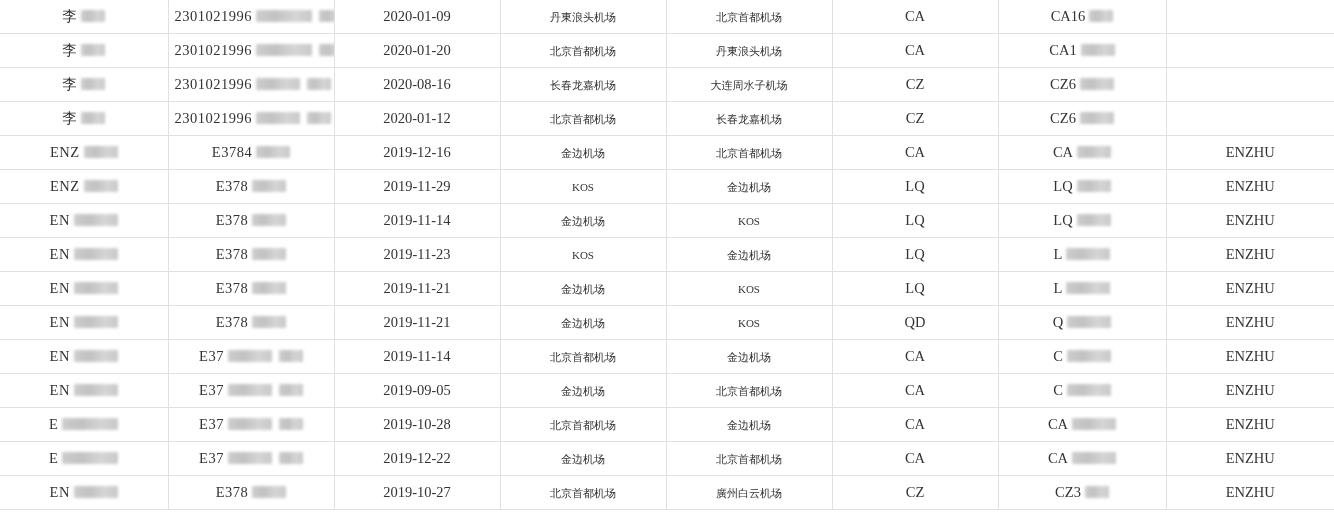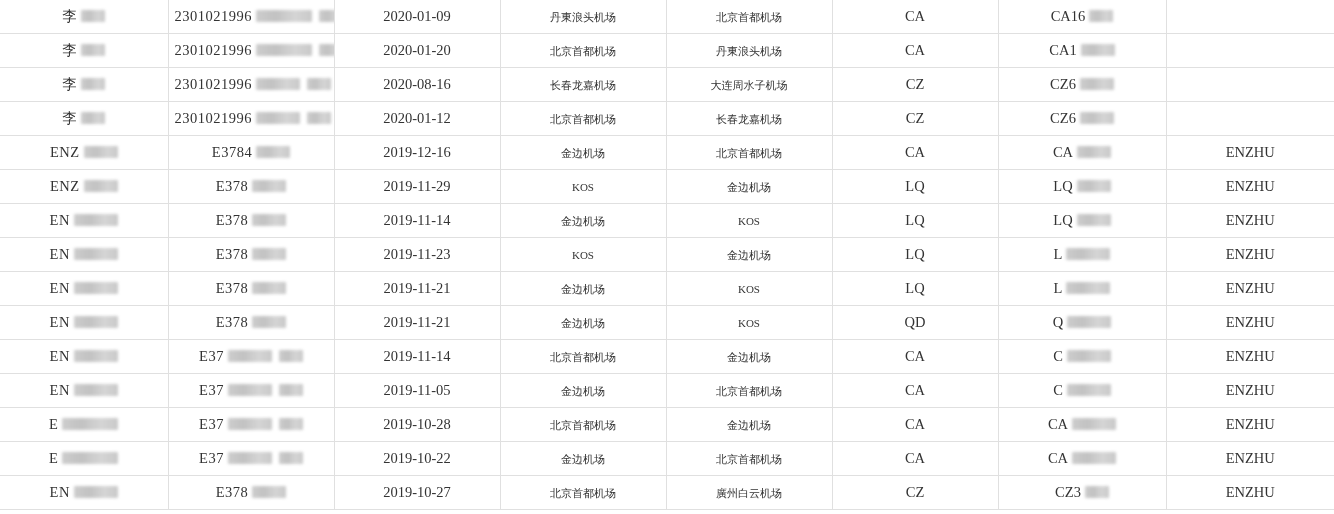--- a/index.html
+++ b/index.html
@@ -424,21 +424,21 @@
           <td class="col-name"><span class="cell-inner">
               <span class="txt">EN</span>
               <span class="redact w4"></span>
             </span></td>
           <td class="col-name"><span class="cell-inner">
               <span class="txt">E37</span>
               <span class="redact w4"></span>
               <span class="redact w2 split"></span>
             </span></td>
           <td class="col-date"><span class="cell-inner">
-              <span class="txt">2019-11-05</span>
+              <span class="txt">2019-09-05</span>
             </span></td>
           <td class="col-chinese"><span class="cell-inner">
               <span class="txt">金边机场</span>
             </span></td>
           <td class="col-chinese"><span class="cell-inner">
               <span class="txt">北京首都机场</span>
             </span></td>
           <td class="col-code"><span class="cell-inner">
               <span class="txt">CA</span>
             </span></td>
@@ -484,21 +484,21 @@
           <td class="col-name"><span class="cell-inner">
               <span class="txt">E</span>
               <span class="redact w5"></span>
             </span></td>
           <td class="col-name"><span class="cell-inner">
               <span class="txt">E37</span>
               <span class="redact w4"></span>
               <span class="redact w2 split"></span>
             </span></td>
           <td class="col-date"><span class="cell-inner">
-              <span class="txt">2019-10-22</span>
+              <span class="txt">2019-12-22</span>
             </span></td>
           <td class="col-chinese"><span class="cell-inner">
               <span class="txt">金边机场</span>
             </span></td>
           <td class="col-chinese"><span class="cell-inner">
               <span class="txt">北京首都机场</span>
             </span></td>
           <td class="col-code"><span class="cell-inner">
               <span class="txt">CA</span>
             </span></td>

